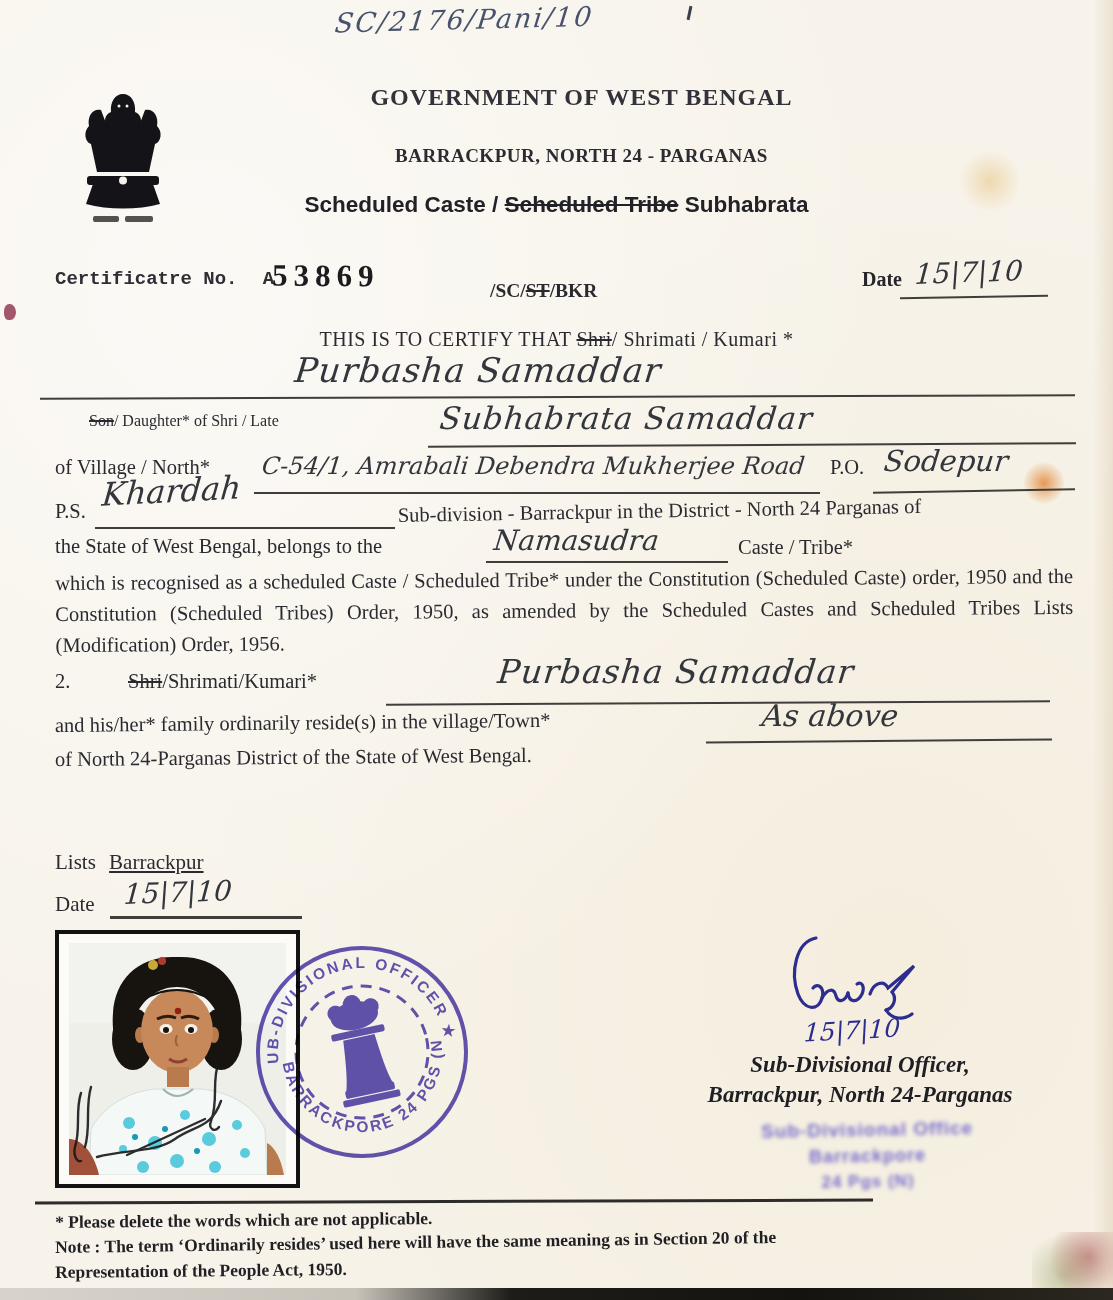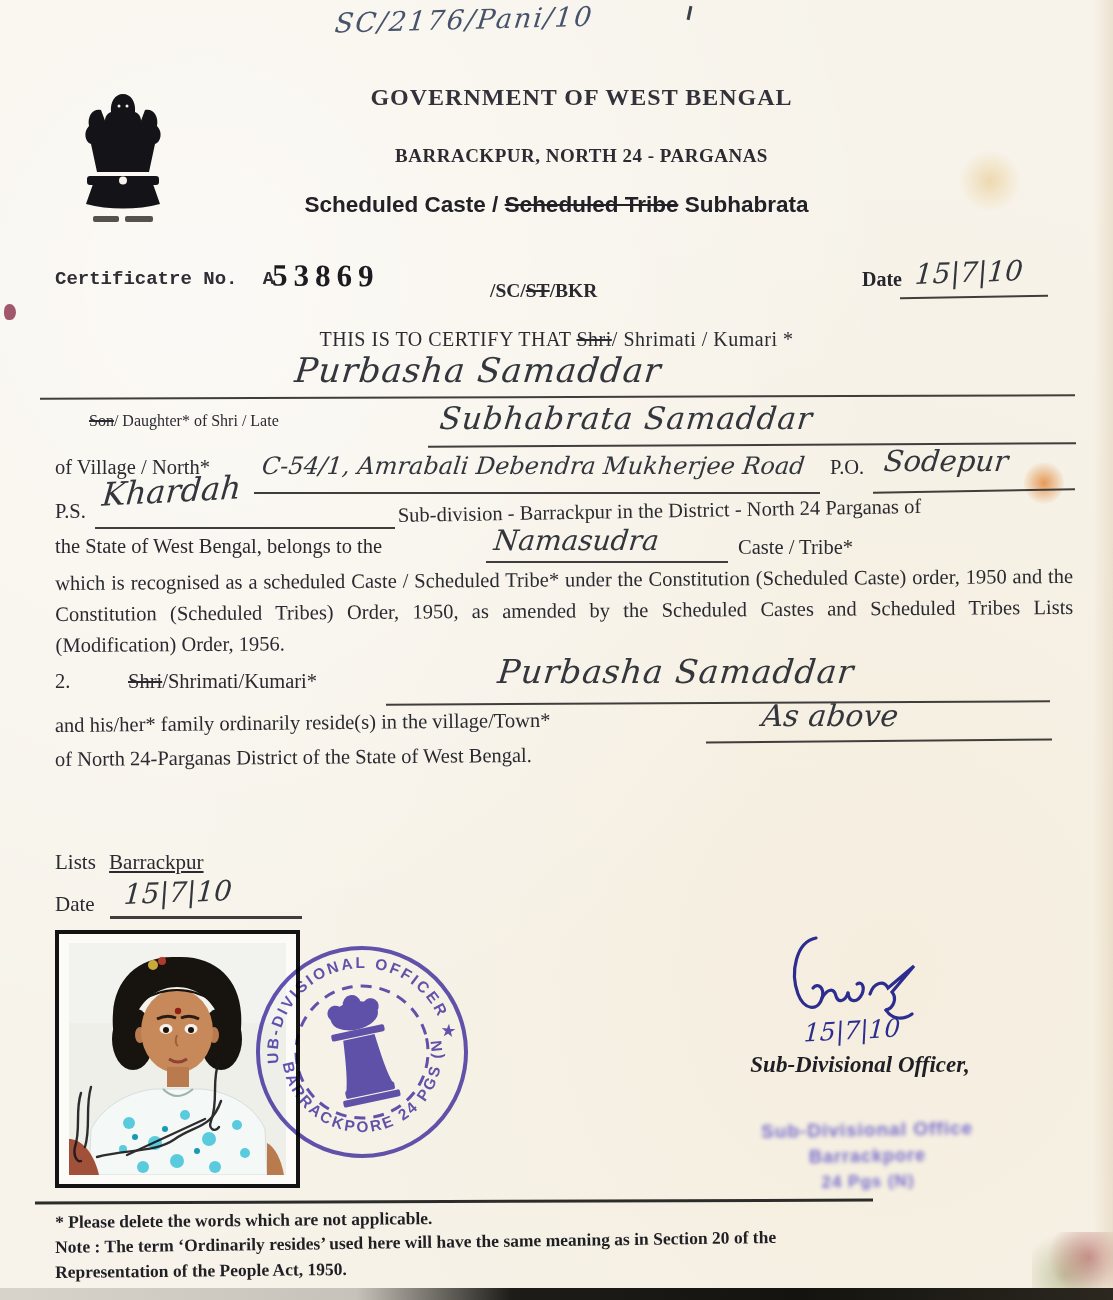--- a/index.html
+++ b/index.html
@@ -233,20 +233,21 @@
       <path d="M34,6 C14,10 8,40 16,62 C22,78 36,80 40,66 C43,56 36,50 31,56"></path>
       <path d="M40,66 C46,56 52,56 54,64 C56,71 63,70 66,61"></path>
       <path d="M66,61 C67,70 75,72 80,62 C83,55 80,49 75,52"></path>
       <path d="M88,62 C92,50 102,48 106,56 L132,34 L110,60 C115,66 112,76 104,78"></path>
       <path d="M104,78 C110,88 122,88 130,82"></path>
     </g>
   </svg>
   <div class="abs hw" style="left:804px; top:1016px; font-size:25px; color:#2c2d8e; transform:rotate(-3deg) skewX(-6deg);">15|7|10</div>
 
   <div class="abs serif bold" style="left:660px; width:400px; top:1052px; font-size:23px; font-style:italic; text-align:center; color:#1f1e24;">Sub-Divisional Officer,</div>
+  <div class="abs serif bold" style="left:660px; width:400px; top:1082px; font-size:23px; font-style:italic; text-align:center; color:#1f1e24;">Barrackpur, North 24-Parganas</div>
 
   <div class="abs blur-stamp" style="left:740px; width:255px; top:1116px; filter:blur(2.3px); opacity:.85; transform:rotate(-1deg);">
     <div style="font-size:19px; line-height:27px;">Sub-Divisional Office</div>
     <div style="font-size:18px; line-height:26px;">Barrackpore</div>
     <div style="font-size:17px; line-height:25px;">24 Pgs (N)</div>
   </div>
 
   <div class="rule" style="left:35px; top:1200px; width:838px; height:3px; background:#2d2c2a; transform:rotate(-.2deg);"></div>
 
   <div class="abs serif bold" style="left:55px; top:1212px; font-size:17.5px; color:#201f24; transform:rotate(-.6deg); transform-origin:left top;">* Please delete the words which are not applicable.</div>

